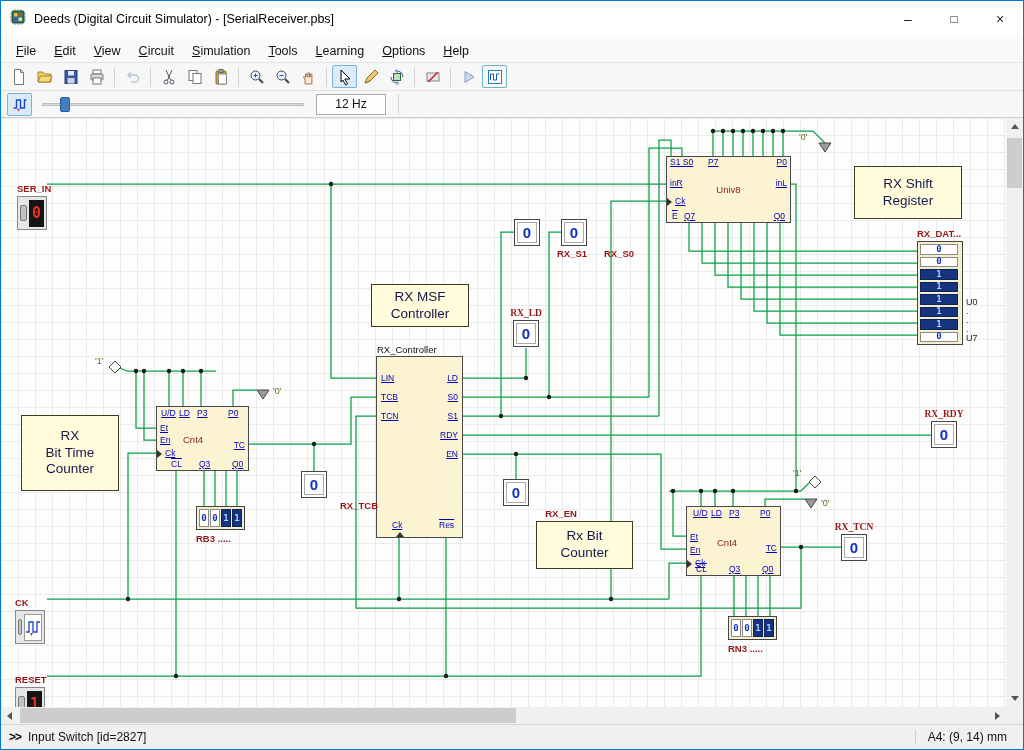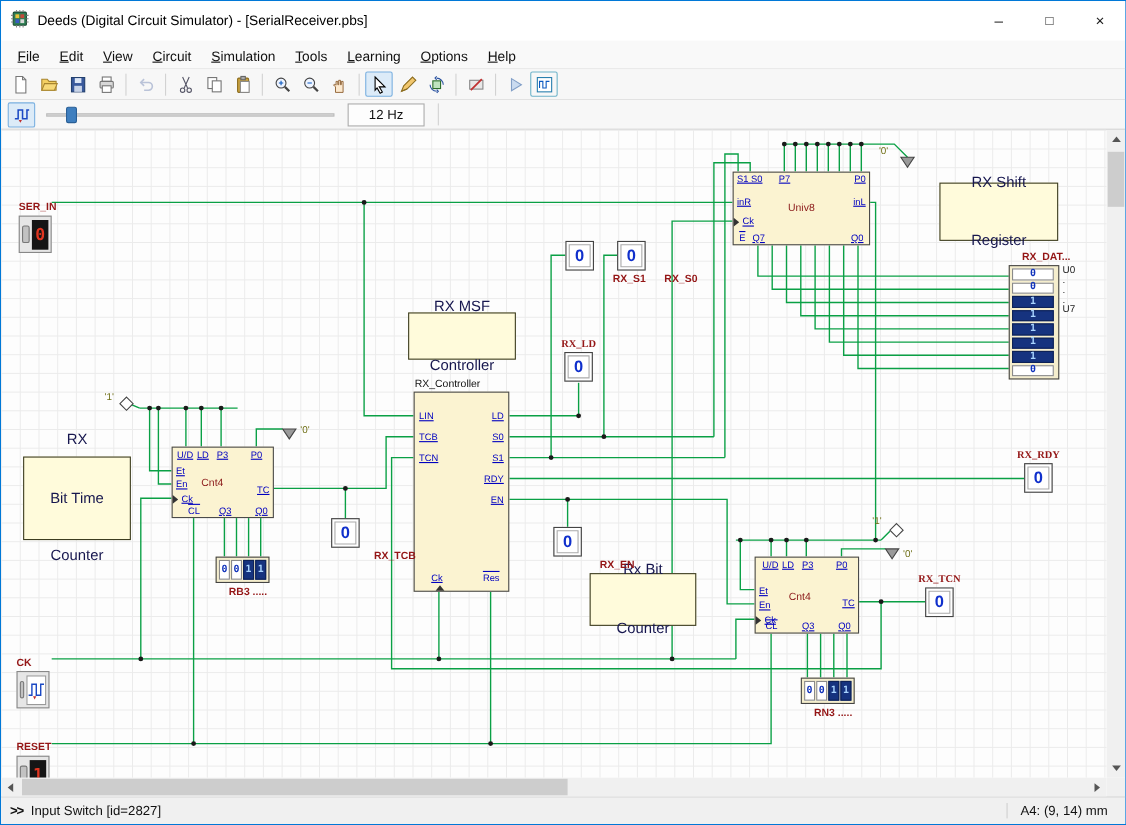--- a/index.html
+++ b/index.html
@@ -60,42 +60,42 @@
   
   .abs{position:absolute;}
   .chip{position:absolute;background:#fbf3d1;border:1px solid #4a4a4a;}
   .pin{position:absolute;font-size:8.5px;line-height:1;color:#0000c0;white-space:nowrap;text-decoration:underline;}
   .ovl{text-decoration:overline;}
   .chip-name{position:absolute;font-size:9.5px;color:#8b1a1a;white-space:nowrap;}
   .chip-title{position:absolute;top:-13px;left:0;font-size:9.5px;color:#111;white-space:nowrap;}
   .clkL{position:absolute;left:0;width:0;height:0;border-top:4px solid transparent;border-bottom:4px solid transparent;border-left:5px solid #333;}
   .clkB{position:absolute;bottom:0;width:0;height:0;border-left:4px solid transparent;border-right:4px solid transparent;border-bottom:5px solid #333;}
 
-  .note{position:absolute;background:#fffbdb;border:1px solid #3c3c20;display:flex;flex-direction:column;align-items:center;justify-content:center;font-size:13.5px;color:#16164e;text-align:center;line-height:1.25;gap:36px;}
+  .note{position:absolute;background:#fffbdb;border:1px solid #3c3c20;display:flex;flex-direction:column;align-items:center;justify-content:center;font-size:13.5px;color:#16164e;text-align:center;line-height:1.25;}
 
   .led{position:absolute;}
   .led-box{width:26px;height:27px;border:1px solid #444;background:#fff;box-shadow:inset 0 0 0 2px #fff,inset 0 0 0 3px #aaa;
     display:flex;align-items:center;justify-content:center;font-size:15px;font-weight:bold;color:#1030cc;}
   .led-label{position:absolute;left:50%;transform:translateX(-50%);font-size:9.5px;font-weight:bold;color:#941616;white-space:nowrap;}
   .led.lb .led-label{top:calc(100% + 2px);margin-left:45px;}
   .led.la .led-label{bottom:calc(100% + 2px);font-family:Liberation Serif, serif;}
 
   .switch{position:absolute;margin-top:28px;}
   .sw-label{position:absolute;bottom:calc(100% + 2px);left:0;font-size:9.5px;font-weight:bold;color:#941616;white-space:nowrap;}
   .sw-body{width:30px;height:34px;border:1px solid #888;background:#e6e6e6;display:flex;align-items:center;padding:2px;gap:2px;}
   .sw-lever{width:7px;height:16px;background:#c2c2c2;border:1px solid #777;border-radius:2px;}
   .sw-display{flex:1;height:27px;background:#151515;color:#e03520;font-size:15px;font-weight:bold;display:flex;align-items:center;justify-content:center;font-family:"DejaVu Sans Mono",monospace;}
   .ck-display{flex:1;height:27px;background:#fff;border:1px solid #999;display:flex;align-items:center;justify-content:center;}
 
-  .disp-label{position:absolute;font-size:9.5px;font-weight:bold;color:#941616;white-space:nowrap;margin-left:12px;}
+  .disp-label{position:absolute;font-size:9.5px;font-weight:bold;color:#941616;white-space:nowrap;}
   .dat-box{position:absolute;left:0;top:13px;width:46px;padding:2px;border:1px solid #444;background:#f5eecd;display:flex;flex-direction:column;gap:2px;}
   .bit-cell{background:#fff;border:1px solid #8a8a8a;color:#1133bb;font-family:"DejaVu Sans Mono",monospace;font-size:9px;font-weight:bold;display:flex;align-items:center;justify-content:center;line-height:1;}
   .bit-cell.on{background:#16337f;border-color:#0e2257;color:#a8d4ff;}
   .dat-cell{width:38px;height:10.5px;}
-  .dat-marks{position:absolute;left:49px;top:13px;height:102px;display:flex;flex-direction:column;justify-content:flex-start;font-size:9px;color:#222;line-height:1;}
+  .dat-marks{position:absolute;left:49px;top:13px;height:102px;display:flex;flex-direction:column;justify-content:flex-end;font-size:9px;color:#222;line-height:1;}
   .nib-box{position:absolute;left:0;top:0;padding:2px;border:1px solid #444;background:#f5eecd;display:flex;gap:1px;}
   .nib-cell{width:10px;height:18px;}
 </style>
 </head>
 <body>
 
 <div id="win">
 
   <div class="titlebar">
     <span>

